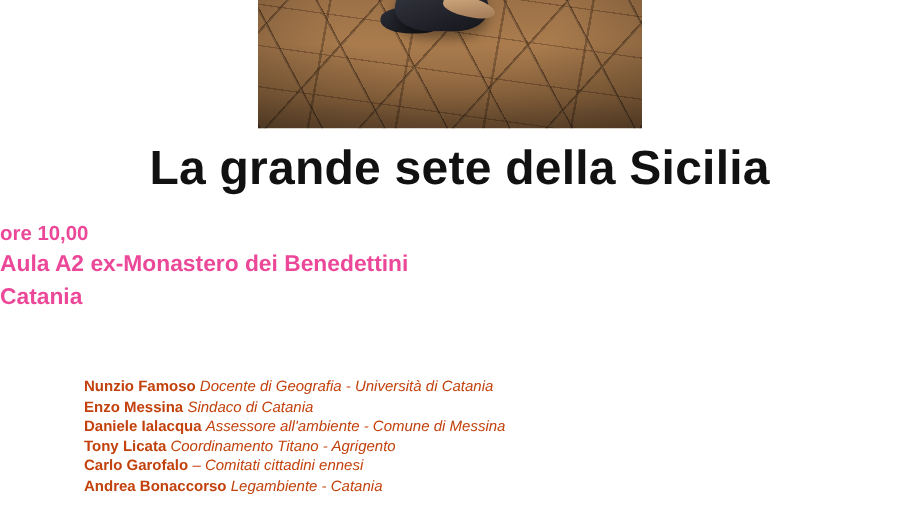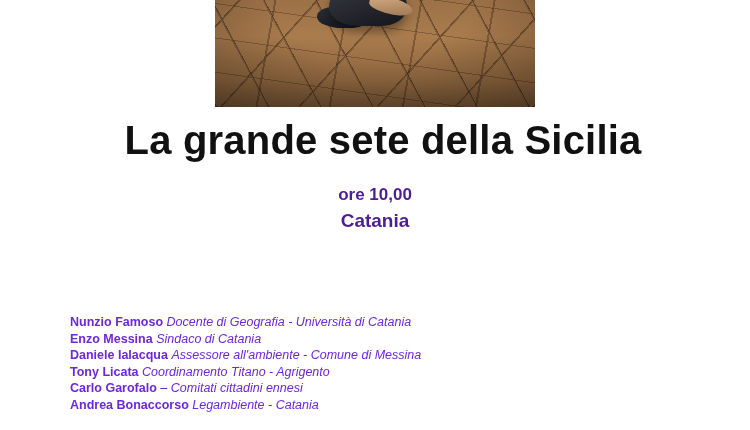--- a/index.html
+++ b/index.html
@@ -110,43 +110,43 @@
     font-size: 40px;
     font-weight: bold;
     letter-spacing: 0.2px;
     color: #111111;
   }
   .details {
     position: absolute;
     left: 0;
     right: 0;
     top: 182px;
-    text-align: center;
-    color: #4c1d95;
+    text-align: left;
+    color: #ec4899;
   }
   .details .line {
     font-size: 19px;
     font-weight: bold;
     line-height: 27px;
   }
   .details .line.first {
     font-size: 17px;
     line-height: 25px;
   }
 
   .speakers {
     position: absolute;
     left: 70px;
     top: 314px;
     width: 610px;
   }
   .speaker {
     font-size: 12.5px;
     line-height: 16.6px;
-    color: #6d28d9;
+    color: #c2410c;
     white-space: nowrap;
   }
   .speaker .name {
     font-weight: bold;
   }
   .speaker .role {
     font-style: italic;
   }
 </style>
 </head>
@@ -164,20 +164,21 @@
       <div class="fig-arm"></div>
 
     </div>
     <div class="photo-vignette"></div>
   </div>
 
   <div class="title">La grande sete della Sicilia</div>
 
   <div class="details">
     <div class="line first">ore 10,00</div>
+    <div class="line">Aula A2 ex-Monastero dei Benedettini</div>
     <div class="line">Catania</div>
   </div>
 
   <div class="speakers">
     <div class="speaker">
       <span class="name">Nunzio Famoso</span>
       <span class="role">Docente di Geografia - Università di Catania</span>
     </div>
     <div class="speaker">
       <span class="name">Enzo Messina</span>

